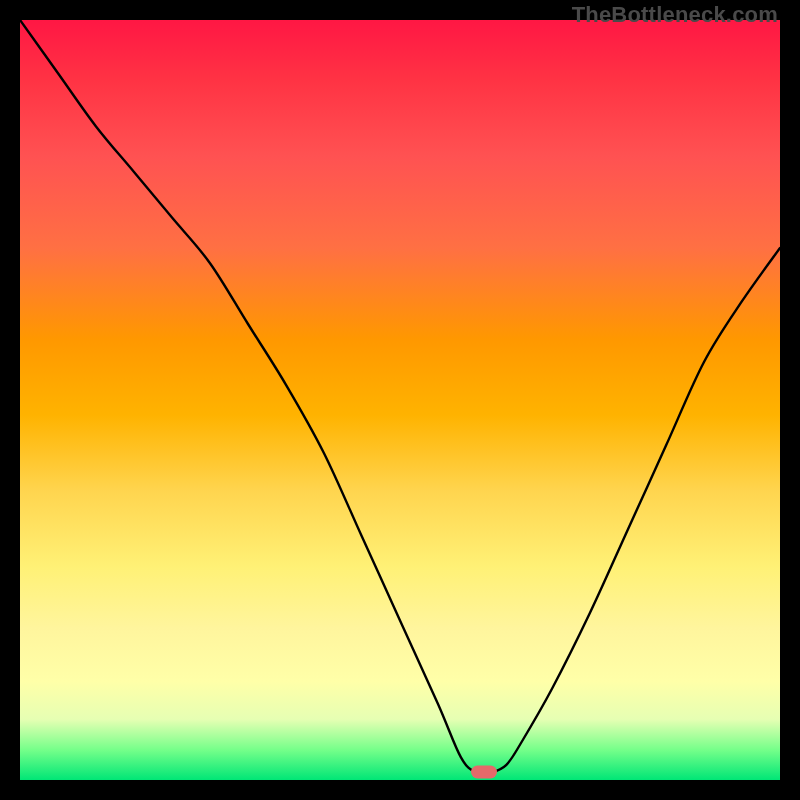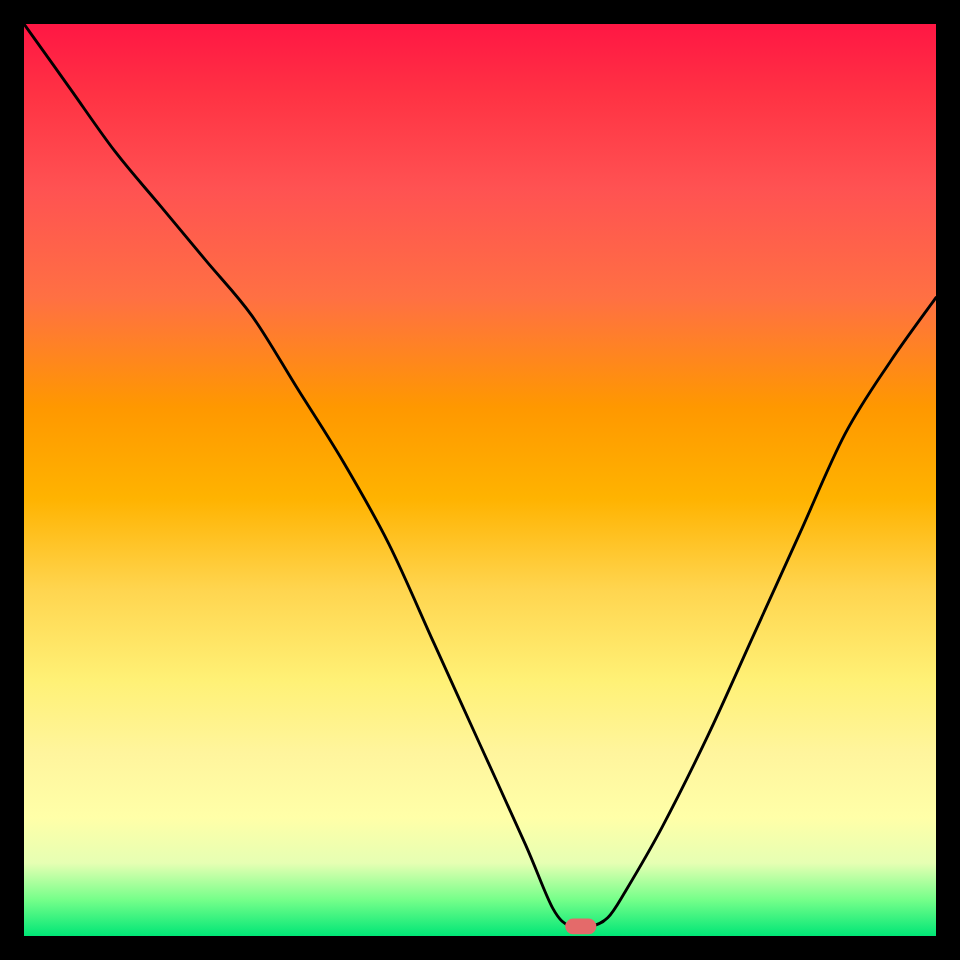--- a/index.html
+++ b/index.html
@@ -63,19 +63,20 @@
     border-radius: 7px;
     background: #e46a6a;
     z-index: 4;
     transform: translate(-50%, -50%);
   }
 </style>
 </head>
 <body>
 
 <div class="frame">
+  <div class="watermark">TheBottleneck.com</div>
   <div class="plot">
     <svg class="curve" viewBox="0 0 760 760" preserveAspectRatio="none">
       <path id="curve-path" d="M 0 0 C 6.333333333333333 8.866666666666655, 25.333333333333336 35.4666666666666, 38 53.19999999999993 C 50.666666666666664 70.93333333333327, 63.333333333333336 89.9333333333333, 76 106.39999999999998 C 88.66666666666667 122.86666666666666, 101.33333333333333 136.79999999999998, 114 152 C 126.66666666666667 167.20000000000002, 139.33333333333334 182.40000000000003, 152 197.60000000000002 C 164.66666666666666 212.8, 177.33333333333334 225.4666666666666, 190 243.19999999999993 C 202.66666666666666 260.9333333333333, 215.33333333333334 283.73333333333335, 228 304 C 240.66666666666666 324.26666666666665, 253.33333333333334 343.26666666666665, 266 364.8 C 278.6666666666667 386.33333333333337, 291.3333333333333 407.8666666666667, 304 433.2 C 316.6666666666667 458.5333333333333, 329.3333333333333 488.9333333333333, 342 516.8 C 354.6666666666667 544.6666666666666, 367.3333333333333 572.5333333333333, 380 600.4 C 392.6666666666667 628.2666666666667, 407.86666666666673 661.2, 418.00000000000006 684 C 428.1333333333334 706.8, 434.46666666666664 725.8000000000001, 440.79999999999995 737.2 C 447.13333333333327 748.6, 450.93333333333334 749.8666666666667, 456 752.4 C 461.06666666666666 754.9333333333333, 466.1333333333333 753.6666666666666, 471.2 752.4 C 476.26666666666665 751.1333333333333, 481.33333333333337 749.8666666666666, 486.40000000000003 744.8 C 491.4666666666667 739.7333333333333, 494 734.6666666666666, 501.6 722 C 509.20000000000005 709.3333333333334, 520.6 690.3333333333333, 532 668.8 C 543.4 647.2666666666667, 557.3333333333334 619.4, 570 592.8 C 582.6666666666666 566.1999999999999, 595.3333333333334 537.0666666666666, 608 509.2 C 620.6666666666666 481.3333333333333, 633.3333333333334 453.4666666666667, 646 425.6 C 658.6666666666666 397.73333333333335, 671.3333333333334 366.0666666666666, 684 341.99999999999994 C 696.6666666666666 317.9333333333333, 709.3333333333334 300.2, 722 281.2 C 734.6666666666666 262.2, 753.6666666666666 236.86666666666667, 760 228" fill="none" stroke="#000" stroke-width="2.4" stroke-linejoin="round" stroke-linecap="round"></path>
     </svg>
     <div class="marker" id="marker" style="left: 463.6px; top: 752.4px;"></div>
   </div>
 </div>
 
 </body></html>

